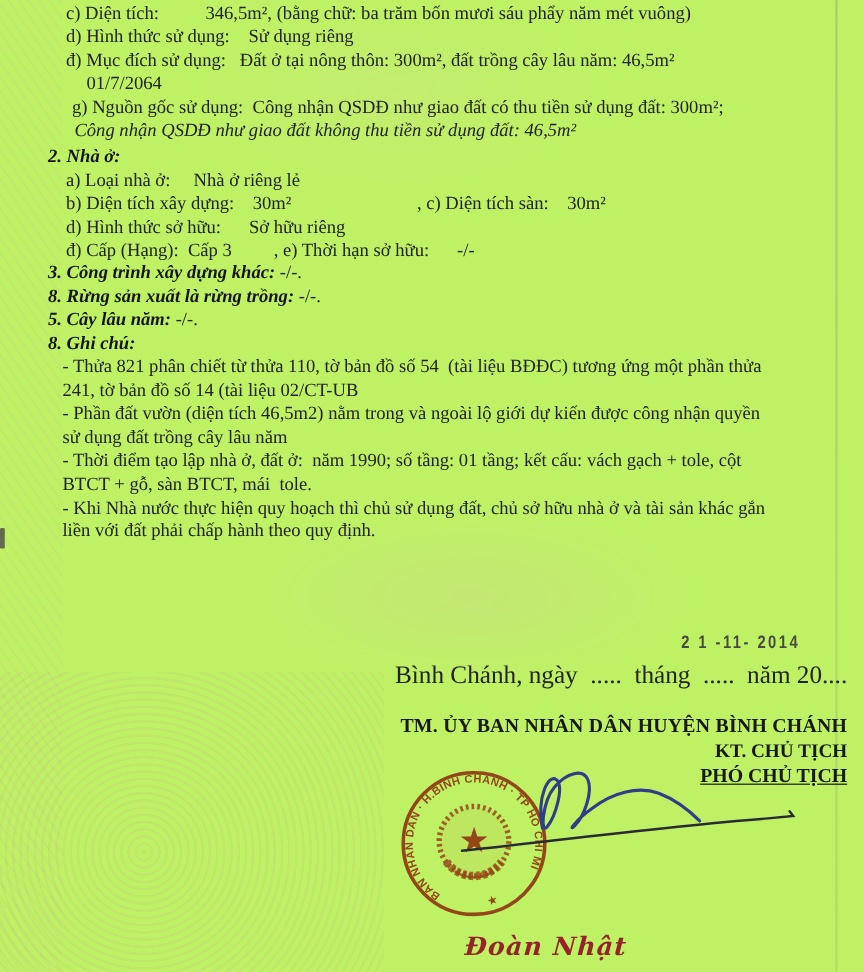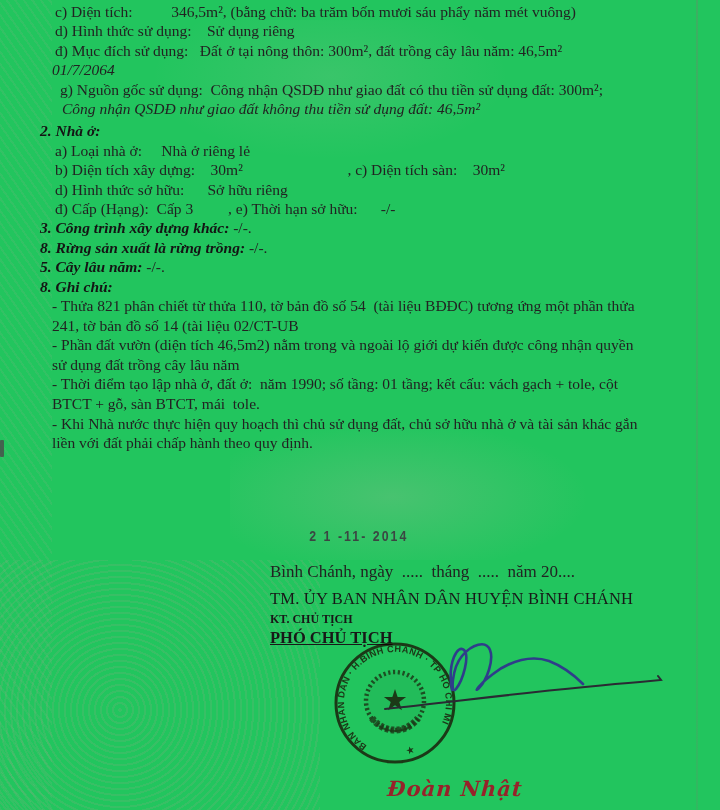--- a/index.html
+++ b/index.html
@@ -1,54 +1,54 @@
 <!DOCTYPE html>
 <html><head>
 <meta charset="utf-8">
 <style>
   html,body{margin:0;padding:0;background:#f9f6f2;}
   .paper{
     position:relative;width:720px;height:810px;overflow:hidden;
-    background:#22c55e;
+    background:#bef264;
     font-family:"Liberation Serif", serif;
     color:#222;
   }
   
   .tex{position:absolute;pointer-events:none;}
   .tex-left{left:0;top:0;width:52px;height:810px;
     background:repeating-linear-gradient(55deg, rgba(205,158,158,0.10) 0 2px, transparent 2px 7px);}
   .tex-bottomleft{left:0;top:560px;width:320px;height:250px;
     background:repeating-radial-gradient(circle at 120px 150px, rgba(205,150,150,0.13) 0 2px, transparent 2px 6px);}
   .tex-midband{left:230px;top:420px;width:360px;height:140px;
     background:radial-gradient(ellipse at 45% 55%, rgba(222,185,182,0.20), transparent 70%);}
   .tex-topblob{left:150px;top:20px;width:360px;height:140px;
     background:radial-gradient(ellipse at 50% 40%, rgba(224,196,190,0.12), transparent 70%);}
   .crease{position:absolute;left:696px;top:0;width:2px;height:810px;
     background:linear-gradient(rgba(130,118,108,0.28), rgba(130,118,108,0.16));}
   .edge-mark{position:absolute;left:0;top:440px;width:4px;height:17px;background:#4a4a4a;opacity:.8;border-radius:1px;}
 
   .textcol{position:absolute;left:40px;top:2px;width:612px;font-size:15.5px;line-height:19.4px;}
   .ln{white-space:pre;}
   .ind15{margin-left:15px;}
-  .ind28{margin-left:12px;font-style:italic;}
+  .ind28{margin-left:32px;}
   .ind8{margin-left:20px;}
   .ind22{margin-left:22px;font-style:italic;}
   .h-line{font-weight:bold;font-style:italic;color:#141414;}
   .h-line .val{font-weight:normal;font-style:normal;color:#222;}
   .mt3{margin-top:3px;}
   .note{margin-left:12px;width:596px;white-space:pre-wrap;line-height:19.6px;}
 
-  .sigblock{position:absolute;left:270px;top:527px;width:436px;text-align:left;}
+  .sigblock{position:absolute;left:270px;top:527px;width:436px;text-align:right;}
   .date-stamp{
     font-family:"Liberation Sans", sans-serif;font-weight:bold;font-size:15px;
     color:#3c3c40;letter-spacing:2.5px;transform:scaleX(0.82);opacity:.92;
   }
-  .place-line{font-size:17px;margin-top:18px;white-space:pre;}
-  .authority{font-size:16.5px;font-weight:normal;color:#181818;margin-top:7px;letter-spacing:.2px;}
-  .title1{font-size:12px;font-weight:bold;color:#181818;margin-top:3px;}
+  .place-line{font-size:21px;margin-top:6px;white-space:pre;}
+  .authority{font-size:16.5px;font-weight:bold;color:#181818;margin-top:20px;letter-spacing:.2px;}
+  .title1{font-size:16px;font-weight:bold;color:#181818;margin-top:3px;}
   .title2{font-size:16.5px;font-weight:bold;color:#181818;margin-top:1px;text-decoration:underline;}
 
   .seal{position:absolute;left:330px;top:638px;width:130px;height:130px;mix-blend-mode:multiply;opacity:.93;}
   .sig-svg{position:absolute;left:370px;top:628px;width:310px;height:96px;}
   .signer{position:absolute;left:280px;top:776px;width:350px;text-align:center;
     font-family:"DejaVu Serif", serif;font-style:italic;font-weight:bold;
     font-size:21px;color:#96232a;letter-spacing:1px;transform:skewX(-4deg);}
 </style>
 </head>
 <body>

